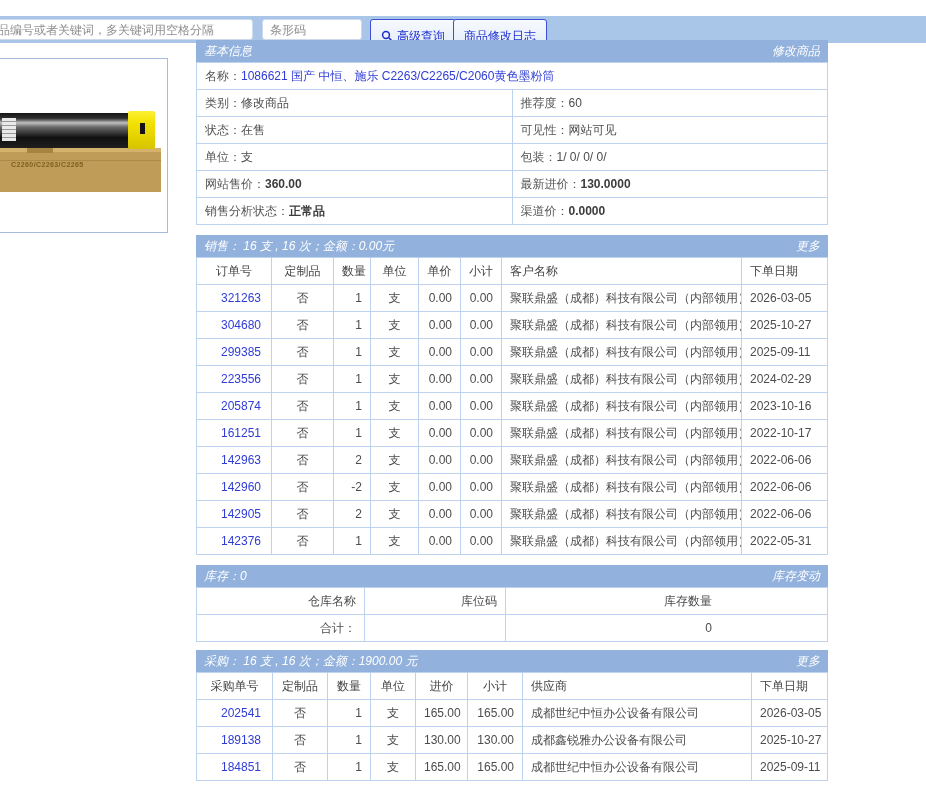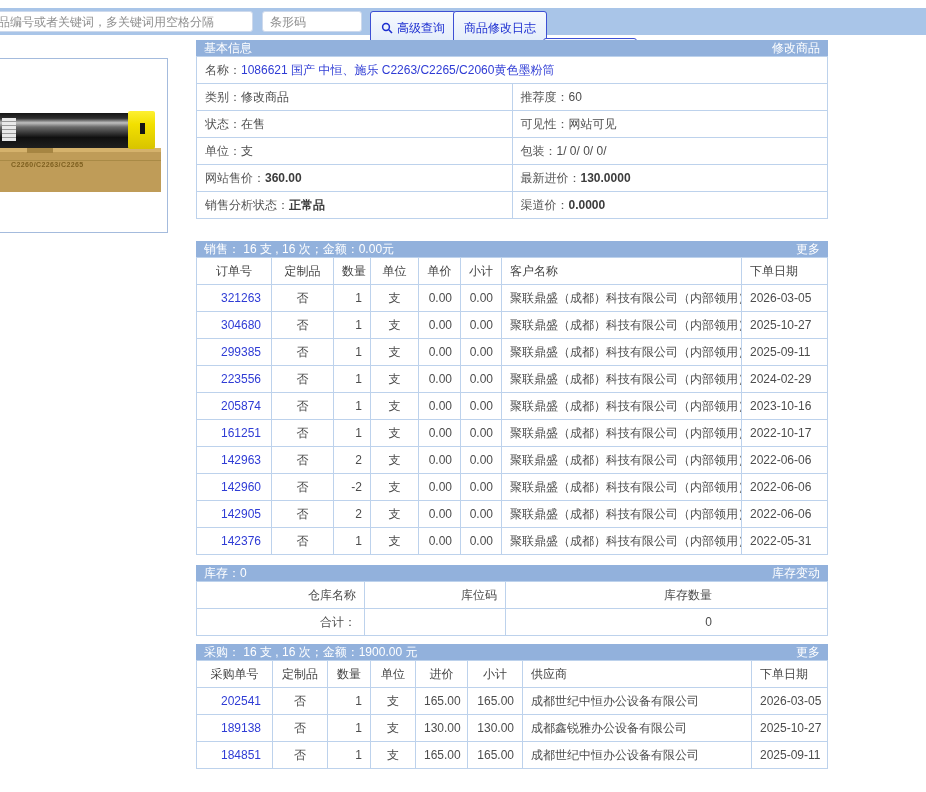--- a/index.html
+++ b/index.html
@@ -6,21 +6,21 @@
   html,body { margin:0; padding:0; }
   body {
     width:926px; height:792px; overflow:hidden; position:relative;
     background:#fff; font-family:"Liberation Sans","DejaVu Sans",sans-serif;
     font-size:12px; color:#4c4c4c;
   }
   a { text-decoration:none; }
   .lnk { color:#2f3cd5; cursor:pointer; }
 
   
-  .topbar { position:absolute; top:8px; left:0; width:926px; height:27px; background:#a9c5e8; }
+  .topbar { position:absolute; top:16px; left:0; width:926px; height:27px; background:#a9c5e8; }
   .tinput {
     position:absolute; top:3px; height:21px; border:1px solid #cdd9ec; border-radius:3px;
     background:#fff; padding:0 7px; font-size:12px; color:#666; outline:none;
     font-family:"Liberation Sans","DejaVu Sans",sans-serif;
   }
   .tinput::placeholder { color:#8f8f8f; opacity:1; }
   #kw-input  { left:-10px; width:263px; }
   #bar-input { left:262px; width:100px; }
   .tbtn {
     position:absolute; top:3px; height:21px; display:flex; align-items:center; gap:4px;
@@ -42,28 +42,28 @@
   .cap-slot { position:absolute; left:141px; top:64px; width:5px; height:11px; background:#151515; }
   .kbox { position:absolute; left:-2px; top:89px; width:164px; height:44px;
           background:#bf9c58; border-top:4px solid #d5b26c; }
   .kbox-notch { position:absolute; left:28px; top:89px; width:26px; height:5px; background:#a68542; }
   .kbox-line { position:absolute; left:-2px; top:101px; width:164px; height:1px; background:#a98a46; }
   .box-text { position:absolute; left:12px; top:102px; font-size:7px; font-weight:bold;
               color:#7d5f1f; letter-spacing:.4px; }
 
   
   .main { position:absolute; left:196px; top:40px; width:632px; }
-  .bar { height:16px; background:#92b1dc; color:#fff; display:flex; align-items:center;
-         justify-content:space-between; padding:0 8px; }
+  .bar { height:22px; background:#92b1dc; color:#fff; display:flex; align-items:center;
+         justify-content:space-between; padding:0 8px;font-style:italic; }
   .bar a { color:#fff; cursor:pointer; }
   table { width:632px; border-collapse:collapse; table-layout:fixed; background:#fff; }
   td,th { border:1px solid #bdd2ec; height:27px; padding:0 8px; font-weight:normal;
           color:#4c4c4c; overflow:hidden; white-space:nowrap; font-size:12px; }
 
-  .info { margin-bottom:22px; }
+  .info { margin-bottom:10px; }
   .info td { text-align:left; }
   .info .lbl { color:#555; }
   .info tr:nth-child(n+5) .v { font-weight:bold; color:#3c3c3c; }
 
   .grid { margin-bottom:10px; }
   .grid thead th { color:#444; }
   
   .g8 th:nth-child(1){ text-align:center;margin-left:33px; }
   .g8 th:nth-child(2),.g8 th:nth-child(3),.g8 th:nth-child(4),
   .g8 th:nth-child(5),.g8 th:nth-child(6){ text-align:center; }

